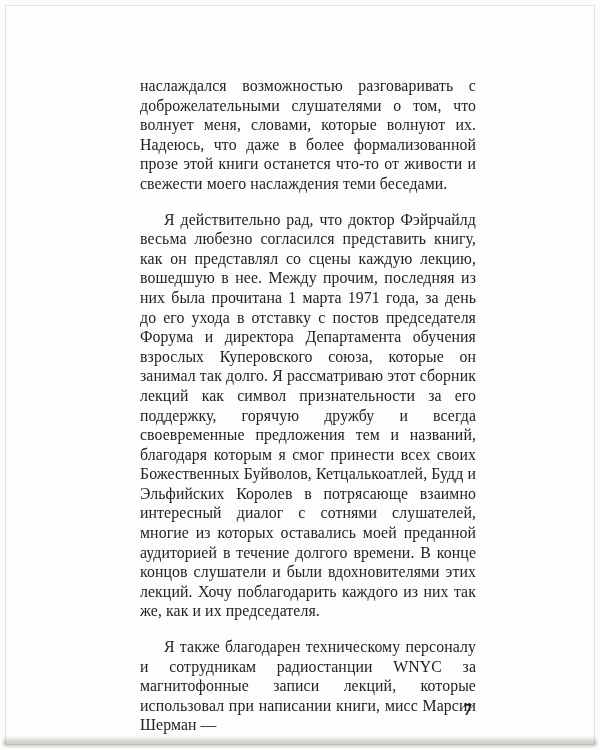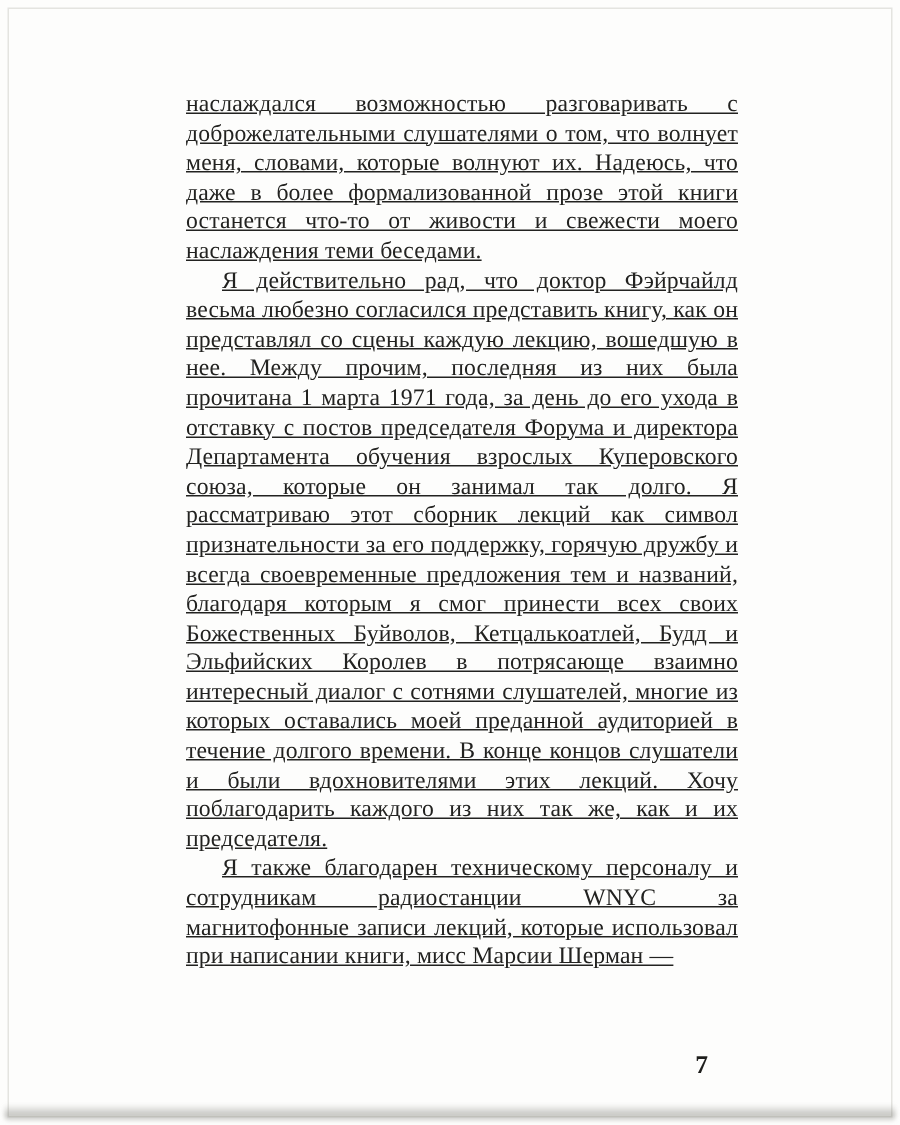--- a/index.html
+++ b/index.html
@@ -44,23 +44,22 @@
     top: 60px;
     width: 368px;
     font-size: 15.8px;
     line-height: 19.6px;
     text-align: justify;
     letter-spacing: 0.1px;
     hyphens: auto;
     -webkit-hyphens: auto;
   }
   .text-block p {
-    margin: 0;
+    margin: 16px;
     text-indent: 24px;
-    text-decoration: underline;
   }
   .text-block p.no-indent {
     text-indent: 0;
   }
   .page-number {
     position: absolute;
     right: 108px;
     bottom: 30px;
     width: 60px;
     text-align: right;

